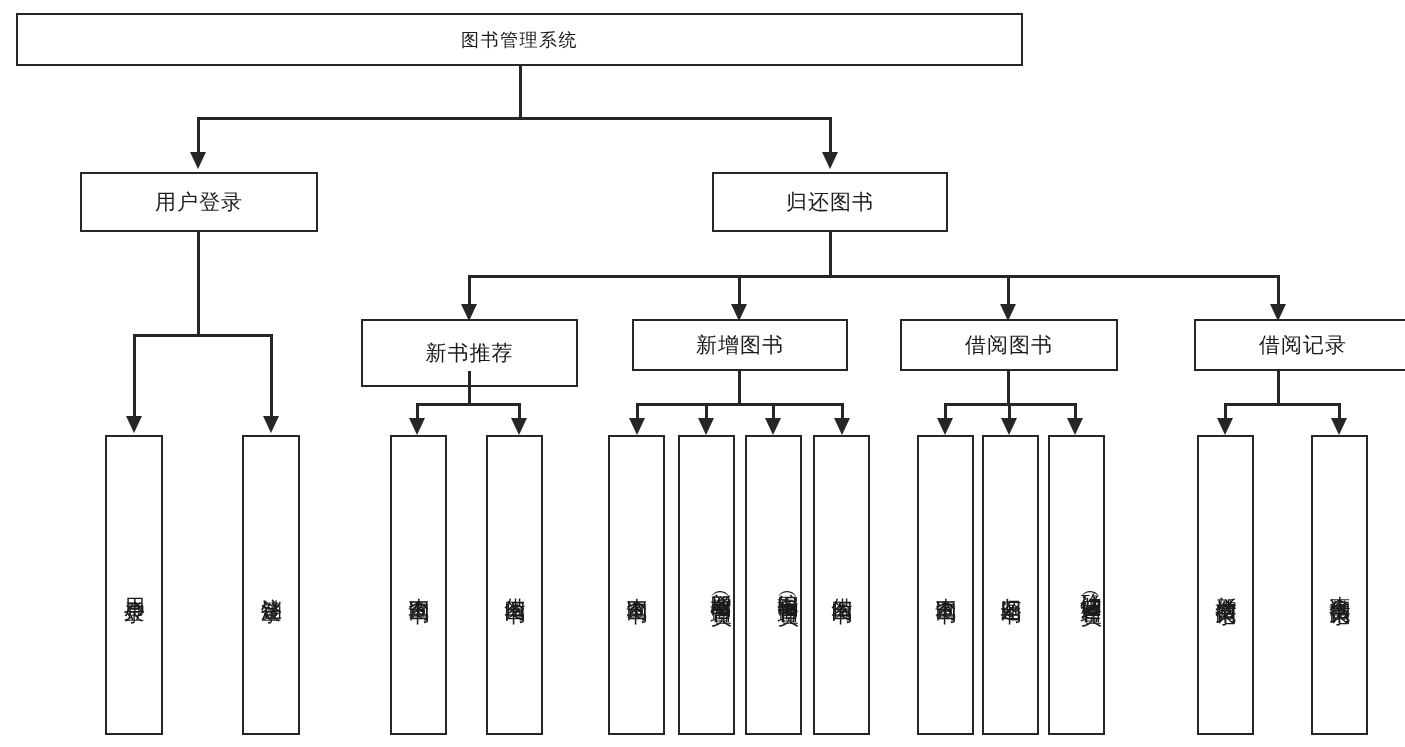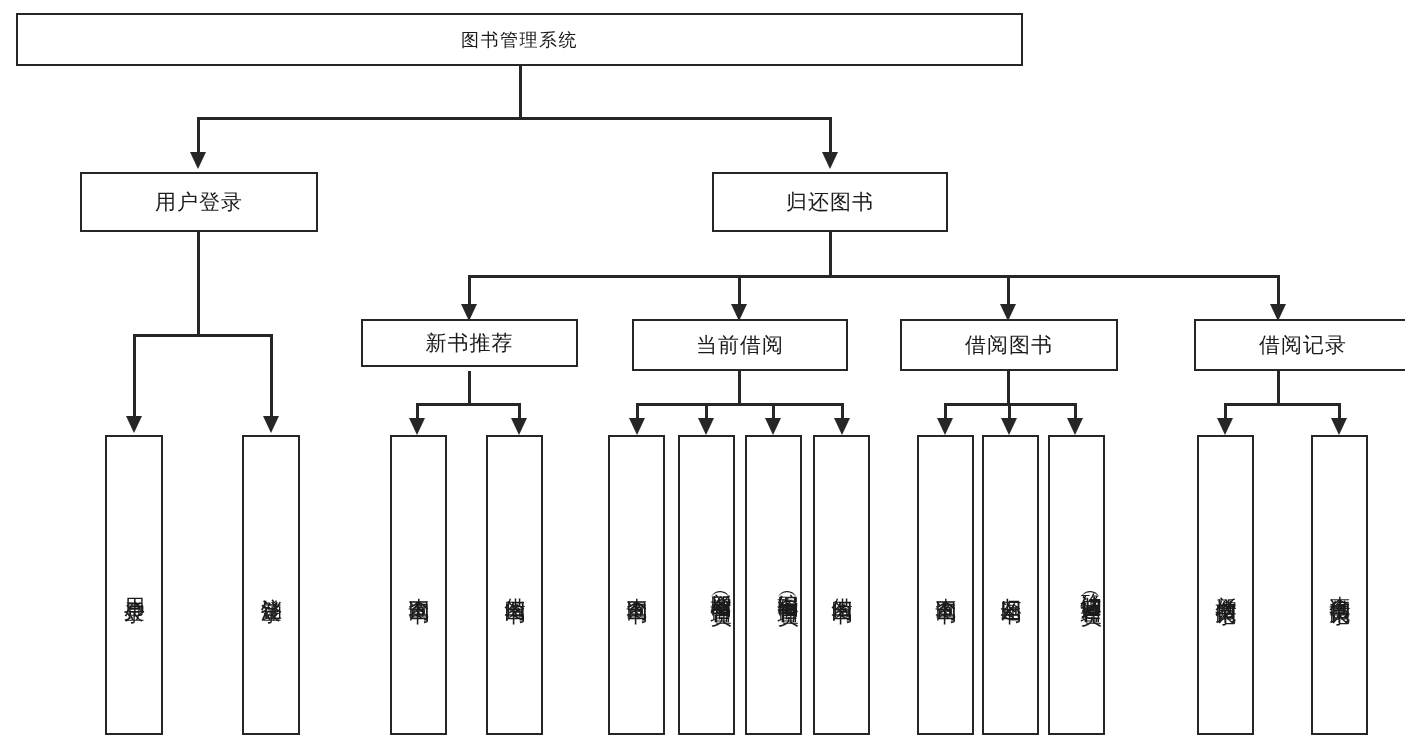--- a/index.html
+++ b/index.html
@@ -114,25 +114,25 @@
   <div class="hline" style="left:468px; top:275px; width:812px; height:3px;"></div>
   <div class="vline" style="left:468px; top:275px; width:3px; height:29px;"></div>
   <div class="arrow" style="left:461px; top:304px;"></div>
   <div class="vline" style="left:738px; top:275px; width:3px; height:29px;"></div>
   <div class="arrow" style="left:731px; top:304px;"></div>
   <div class="vline" style="left:1007px; top:275px; width:3px; height:29px;"></div>
   <div class="arrow" style="left:1000px; top:304px;"></div>
   <div class="vline" style="left:1277px; top:275px; width:3px; height:29px;"></div>
   <div class="arrow" style="left:1270px; top:304px;"></div>
 
-  <div class="node h" style="left:361px; top:319px; width:217px; height:48px;">
+  <div class="node h" style="left:361px; top:319px; width:217px; height:68px;">
     <span>新书推荐</span>
   </div>
   <div class="node h" style="left:632px; top:319px; width:216px; height:52px;">
-    <span>当前借阅</span>
+    <span>新增图书</span>
   </div>
   <div class="node h" style="left:900px; top:319px; width:218px; height:52px;">
     <span>借阅图书</span>
   </div>
   <div class="node h" style="left:1170px; top:319px; width:218px; height:52px;margin-left:24px;">
     <span>借阅记录</span>
   </div>
 
   <div class="vline" style="left:468px; top:371px; width:3px; height:34px;"></div>
   <div class="hline" style="left:416px; top:403px; width:105px; height:3px;"></div>

